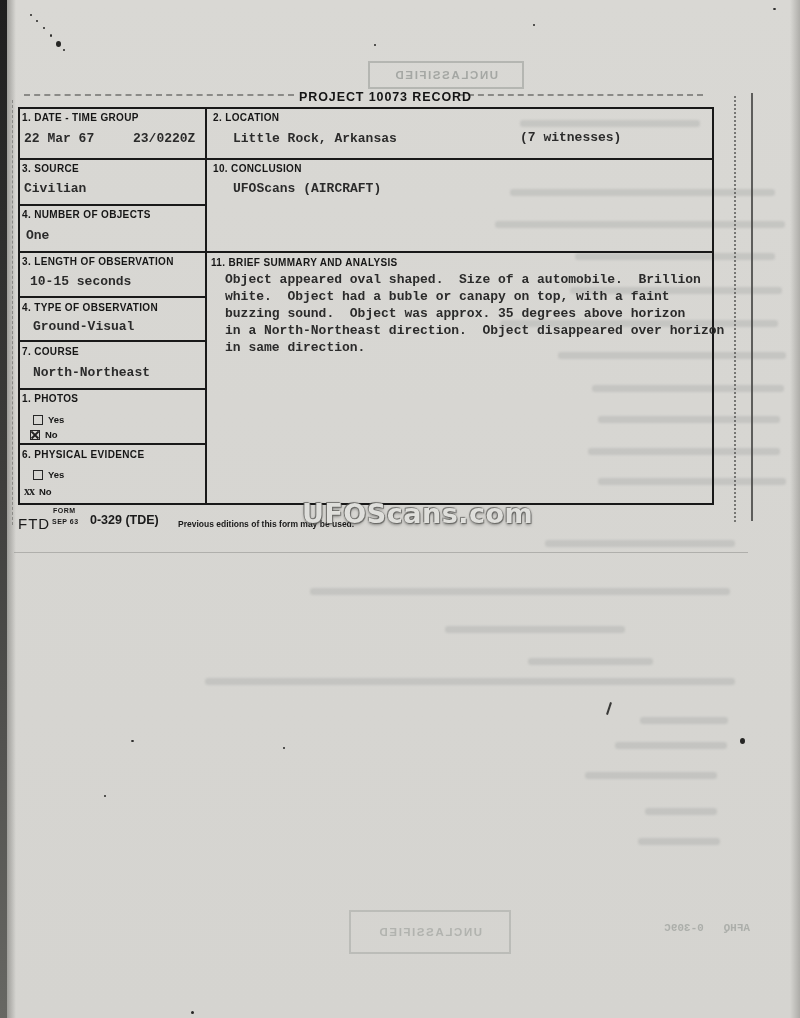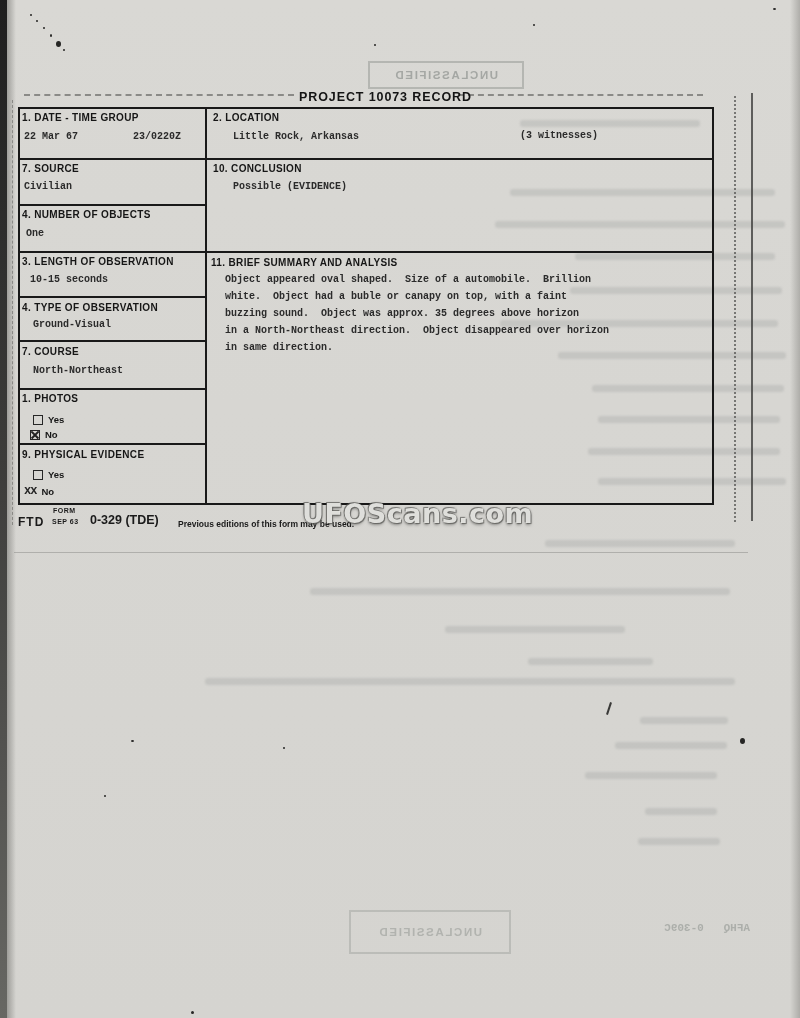--- a/index.html
+++ b/index.html
@@ -21,34 +21,34 @@
     border:2.5px solid #181818;box-sizing:border-box;z-index:2;background:transparent;}
   
   .dash-h{position:absolute;border-top:2px dashed #4c4c4a;opacity:.55;z-index:1;}
   .dash-v{position:absolute;border-left:2px dotted #4e4e4c;opacity:.7;z-index:1;}
   .solid-v{position:absolute;width:2px;background:#3f3f3d;opacity:.8;z-index:1;}
   .faint-dash-v{position:absolute;border-left:1px dashed rgba(70,70,68,.45);z-index:1;}
   
   .lbl{position:absolute;font-weight:bold;font-size:10px;letter-spacing:.35px;
     color:#161616;z-index:5;white-space:nowrap;}
   .typed{position:absolute;font-family:"Liberation Mono",monospace;font-weight:700;
-    font-size:10px;color:#2b2b2b;z-index:5;white-space:pre;}
+    font-size:13px;color:#2b2b2b;z-index:5;white-space:pre;}
   .title{position:absolute;left:299px;top:90px;font-weight:bold;font-size:12.5px;
     letter-spacing:.9px;color:#141414;z-index:5;white-space:nowrap;}
   .summary{line-height:17px;}
   
   .cbrow{position:absolute;z-index:5;display:flex;align-items:center;gap:5px;
     font-weight:bold;font-size:9.5px;color:#161616;}
   .cb{width:8px;height:8px;border:1.5px solid #262626;display:inline-block;
     position:relative;box-sizing:content-box;background:transparent;}
   .cb.checked::before,.cb.checked::after{content:"";position:absolute;left:-1px;top:3px;
     width:10px;height:1.6px;background:#222;}
   .cb.checked::before{transform:rotate(45deg);}
   .cb.checked::after{transform:rotate(-45deg);}
-  .xxmark{font-family:Liberation Mono, monospace;font-weight:700;font-size:12px;
+  .xxmark{font-family:Liberation Serif, serif;font-weight:700;font-size:12px;
     color:#262626;letter-spacing:-1px;}
   
   .foot{position:absolute;z-index:5;white-space:nowrap;color:#1a1a1a;}
   
   .watermark{position:absolute;left:302px;top:498px;z-index:8;
     font-family:"DejaVu Sans",sans-serif;font-weight:bold;font-size:27px;
     letter-spacing:.5px;color:rgba(248,248,245,.85);
     text-shadow:0 0 2px rgba(75,75,72,.9),1px 1px 0 rgba(95,95,92,.65),
       -1px -1px 0 rgba(95,95,92,.65),0 2px 3px rgba(70,70,68,.5);}
   
@@ -127,27 +127,27 @@
 
   <div class="tline" style="left:205px;top:158px;width:509px;height:2px"></div>
   <div class="tline" style="left:205px;top:251px;width:509px;height:2px"></div>
 
   <div class="lbl" style="left:22px;top:112px">1. DATE - TIME GROUP</div>
   <div class="typed" style="left:24px;top:131px">22 Mar 67</div>
   <div class="typed" style="left:133px;top:131px">23/0220Z</div>
 
   <div class="lbl" style="left:213px;top:112px">2. LOCATION</div>
   <div class="typed" style="left:233px;top:131px">Little Rock, Arkansas</div>
-  <div class="typed" style="left:520px;top:130px">(3 witnesses)</div>
-
-  <div class="lbl" style="left:22px;top:163px">7. SOURCE</div>
+  <div class="typed" style="left:520px;top:130px">(7 witnesses)</div>
+
+  <div class="lbl" style="left:22px;top:163px">3. SOURCE</div>
   <div class="typed" style="left:24px;top:181px">Civilian</div>
 
   <div class="lbl" style="left:213px;top:163px">10. CONCLUSION</div>
-  <div class="typed" style="left:233px;top:181px">Possible (EVIDENCE)</div>
+  <div class="typed" style="left:233px;top:181px">UFOScans (AIRCRAFT)</div>
 
   <div class="lbl" style="left:22px;top:209px">4. NUMBER OF OBJECTS</div>
   <div class="typed" style="left:26px;top:228px">One</div>
 
   <div class="lbl" style="left:22px;top:256px">3. LENGTH OF OBSERVATION</div>
   <div class="typed" style="left:30px;top:274px">10-15 seconds</div>
 
   <div class="lbl" style="left:22px;top:302px">4. TYPE OF OBSERVATION</div>
   <div class="typed" style="left:33px;top:319px">Ground-Visual</div>
 
@@ -157,39 +157,39 @@
   <div class="lbl" style="left:22px;top:393px">1. PHOTOS</div>
   <div class="cbrow" style="left:33px;top:414px">
     <span class="cb"></span>
     <span>Yes</span>
   </div>
   <div class="cbrow" style="left:30px;top:429px">
     <span class="cb checked"></span>
     <span>No</span>
   </div>
 
-  <div class="lbl" style="left:22px;top:449px">9. PHYSICAL EVIDENCE</div>
+  <div class="lbl" style="left:22px;top:449px">6. PHYSICAL EVIDENCE</div>
   <div class="cbrow" style="left:33px;top:469px">
     <span class="cb"></span>
     <span>Yes</span>
   </div>
   <div class="cbrow" style="left:24px;top:484px">
     <span class="xxmark">xx</span>
     <span>No</span>
   </div>
 
   <div class="lbl" style="left:211px;top:257px">11. BRIEF SUMMARY AND ANALYSIS</div>
   <div class="typed summary" style="left:225px;top:271px">Object appeared oval shaped.  Size of a automobile.  Brillion
 white.  Object had a buble or canapy on top, with a faint
 buzzing sound.  Object was approx. 35 degrees above horizon
 in a North-Northeast direction.  Object disappeared over horizon
 in same direction.</div>
 
   <div class="foot" style="left:53px;top:507px;font-weight:bold;font-size:7px;letter-spacing:.5px">FORM</div>
-  <div class="foot" style="left:18px;top:515px;font-weight:bold;font-size:12px;letter-spacing:1px">FTD</div>
+  <div class="foot" style="left:18px;top:515px;font-weight:normal;font-size:15px;letter-spacing:1px">FTD</div>
   <div class="foot" style="left:52px;top:518px;font-weight:bold;font-size:7px;letter-spacing:.5px">SEP 63</div>
   <div class="foot" style="left:90px;top:513px;font-weight:bold;font-size:12.5px">0-329  (TDE)</div>
   <div class="foot" style="left:178px;top:519px;font-weight:bold;font-size:8.5px">Previous editions of this form may be used.</div>
 
   <div class="watermark">UFOScans.com</div>
 
   <div class="speck" style="left:30px;top:14px;width:2px;height:2px"></div>
   <div class="speck" style="left:36px;top:20px;width:2px;height:2px"></div>
   <div class="speck" style="left:43px;top:27px;width:2px;height:2px"></div>
   <div class="speck" style="left:50px;top:34px;width:2px;height:3px"></div>

